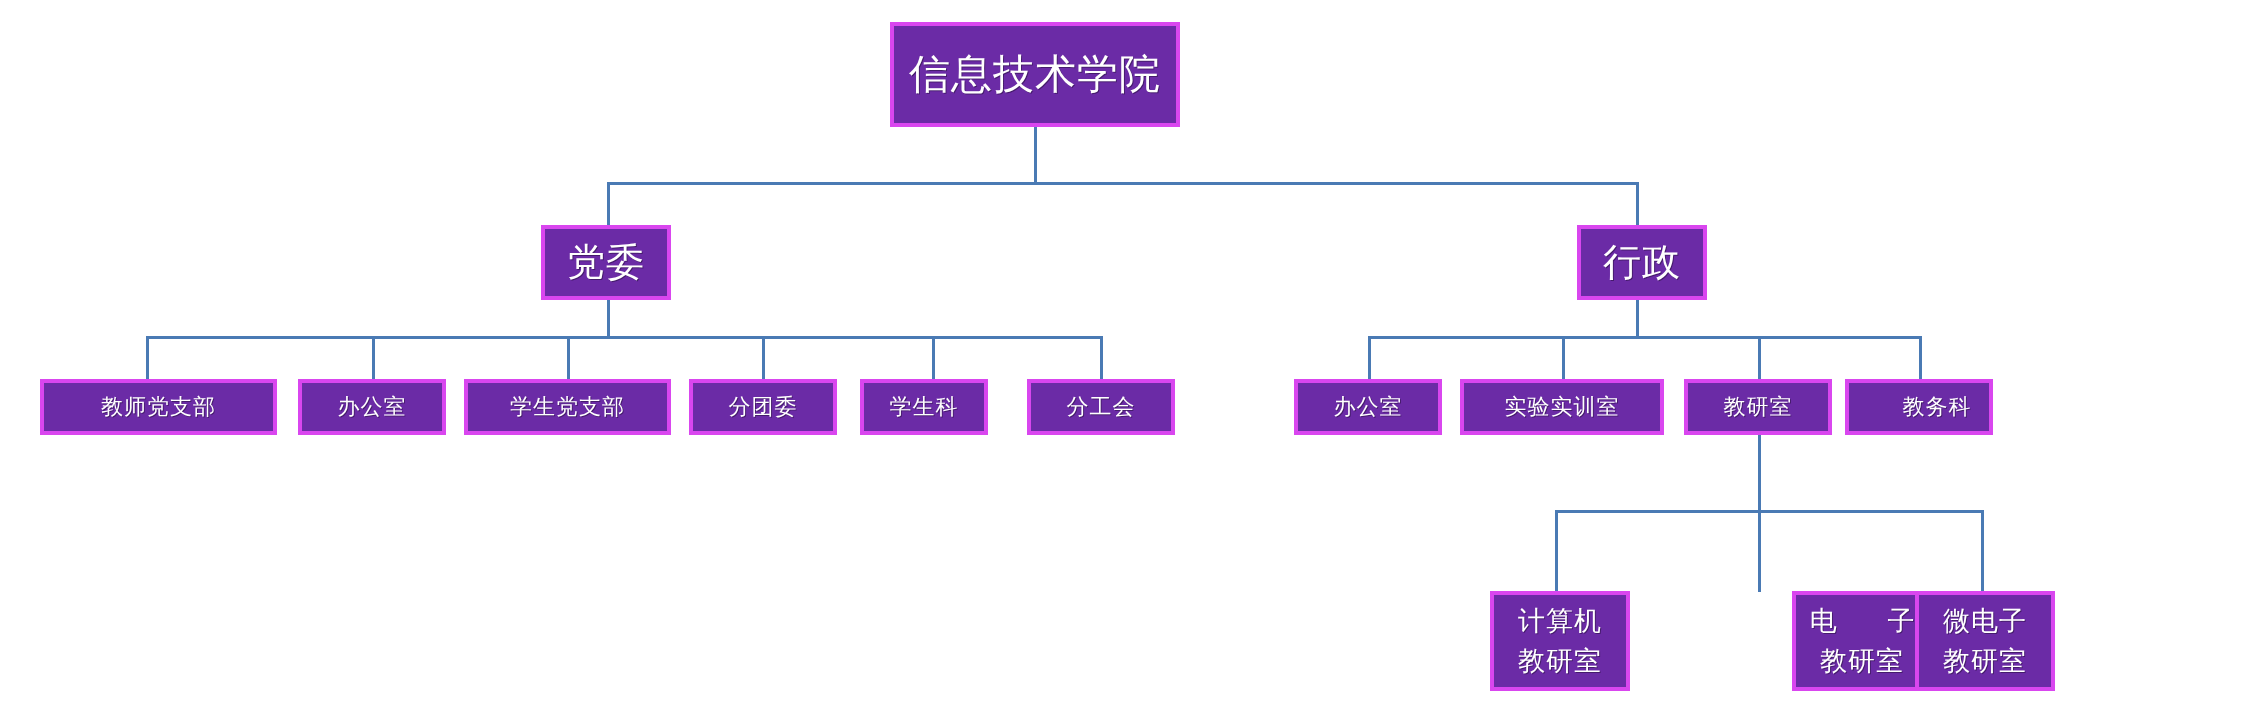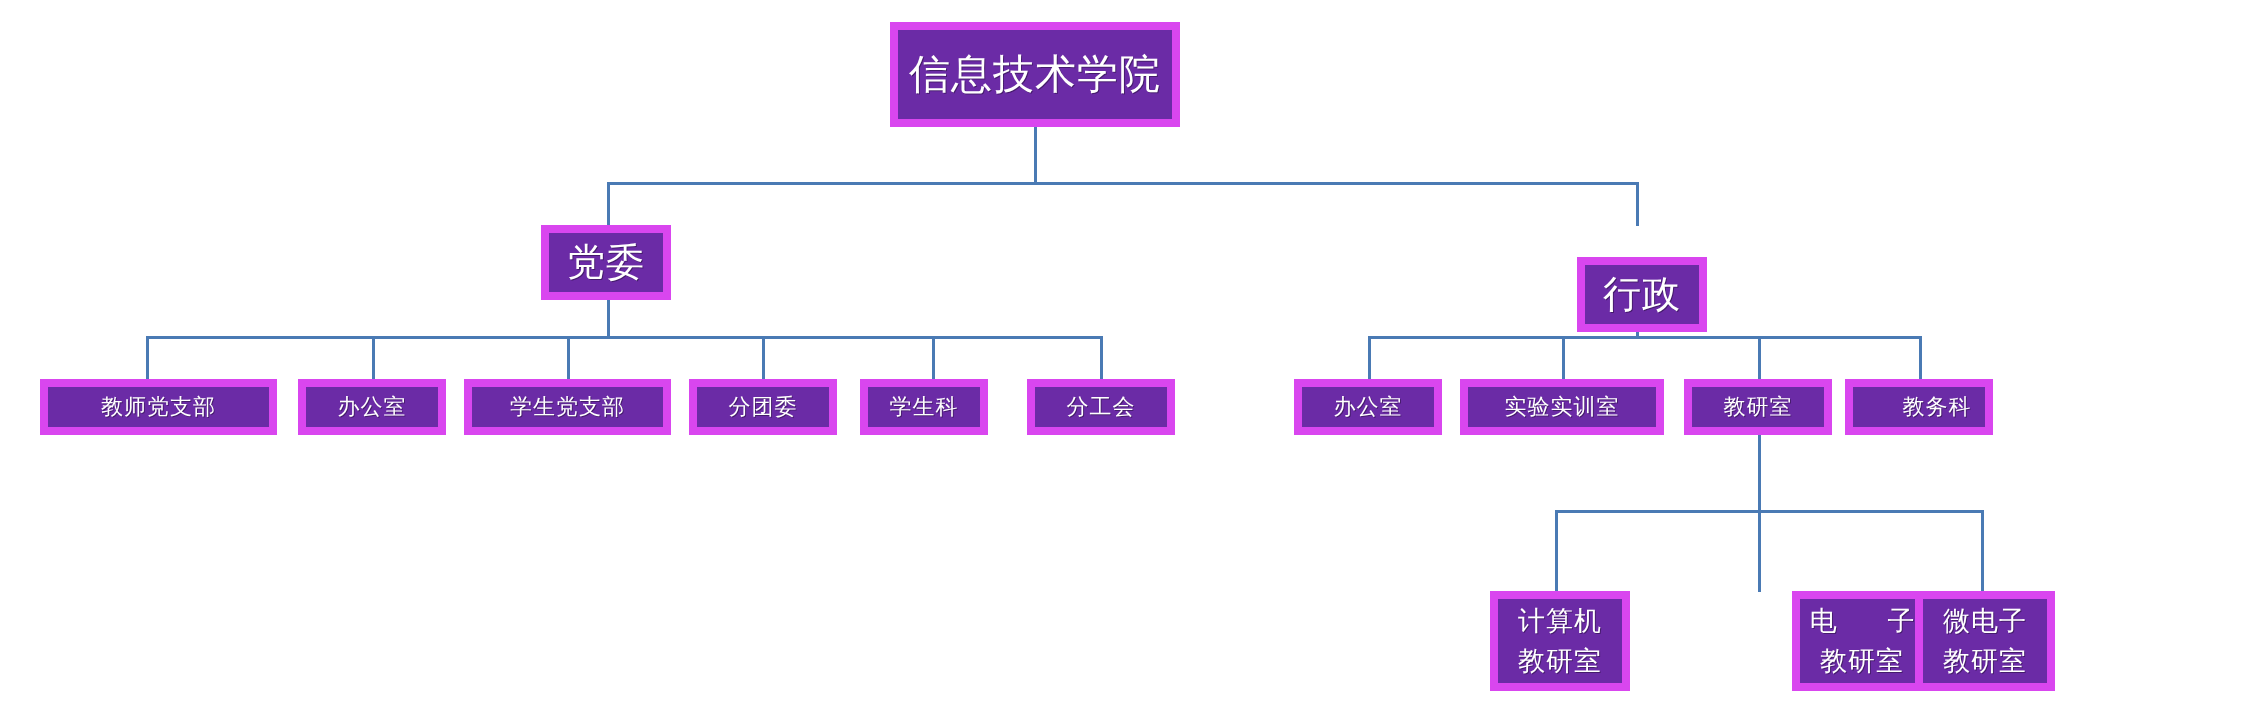--- a/index.html
+++ b/index.html
@@ -25,21 +25,21 @@
     background: #4a7ab4;
   }
   .conn-v { width: 3px; }
   .conn-h { height: 3px; }
 
   
   .node {
     position: absolute;
     box-sizing: border-box;
     background: #6b2ba6;
-    border: 8px solid #d946ef;
+    border: 4px solid #d946ef;
     color: #ffffff;
     display: flex;
     flex-direction: column;
     align-items: center;
     justify-content: center;
     text-align: center;
     line-height: 1.15;
     letter-spacing: 1px;
     text-shadow: 1px 1px 0 rgba(0,0,0,0.35);
     white-space: nowrap;
@@ -87,21 +87,21 @@
   <div class="conn conn-v" style="left:1981px; top:510px; width:3px; height:82px;"></div>
 
   <div class="node root" style="left:890px; top:22px; width:290px; height:105px;">
     <span class="line">信息技术学院</span>
   </div>
 
   <div class="node level2" style="left:541px; top:225px; width:130px; height:75px;">
     <span class="line">党委</span>
   </div>
 
-  <div class="node level2" style="left:1577px; top:225px; width:130px; height:75px;margin-top:32px;">
+  <div class="node level2" style="left:1577px; top:225px; width:130px; height:75px;">
     <span class="line">行政</span>
   </div>
 
   <div class="node level3" style="left:40px; top:379px; width:237px; height:56px;">
     <span class="line">教师党支部</span>
   </div>
   <div class="node level3" style="left:298px; top:379px; width:148px; height:56px;">
     <span class="line">办公室</span>
   </div>
   <div class="node level3" style="left:464px; top:379px; width:207px; height:56px;text-align:right;">

